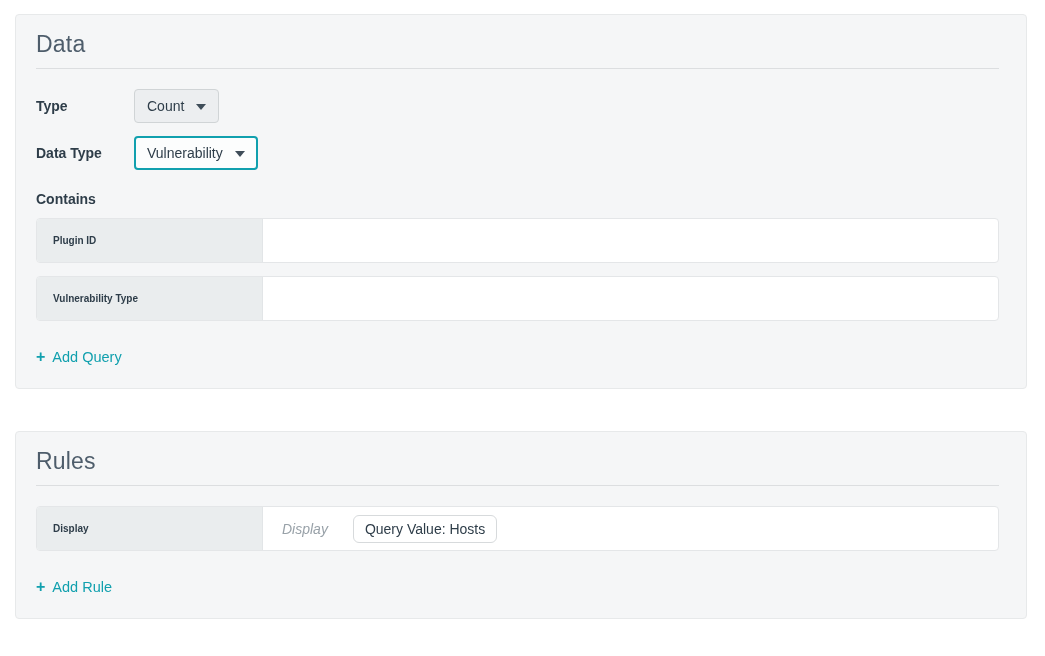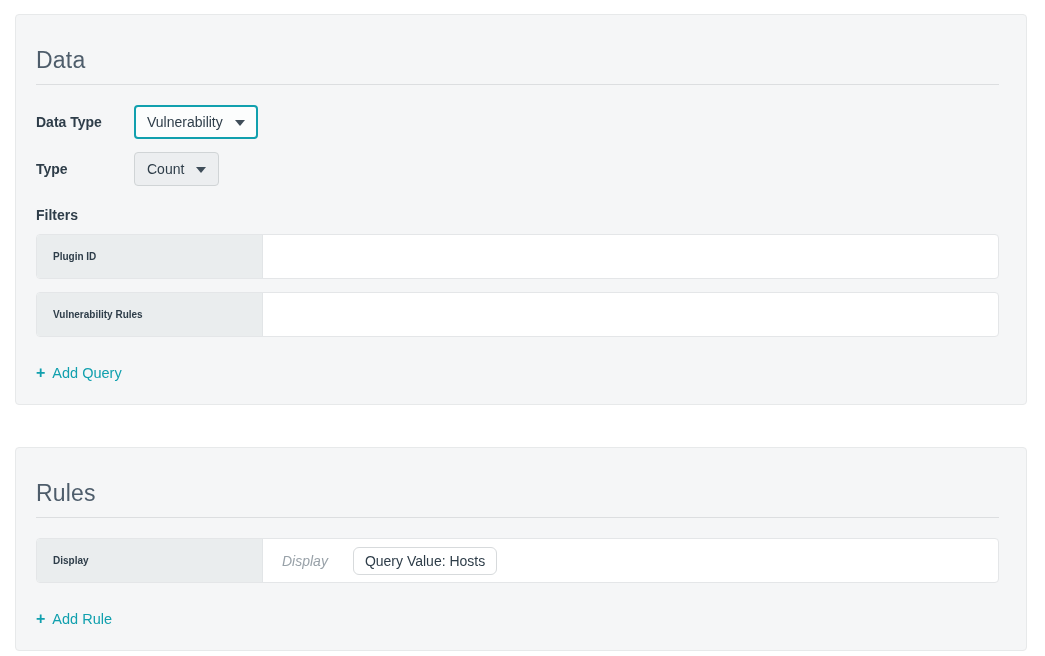--- a/index.html
+++ b/index.html
@@ -13,21 +13,21 @@
     color: #2e3d49;
     -webkit-font-smoothing: antialiased;
   }
   .panel {
     box-sizing: border-box;
     width: 1012px;
     margin-left: 15px;
     background: #f5f6f7;
     border: 1px solid #e7e9ea;
     border-radius: 4px;
-    padding: 22px 27px 22px 20px;
+    padding: 6px 27px 22px 20px;
   }
   .panel-data { margin-top: 14px; }
   .panel-rules { margin-top: 42px; }
 
   .section-title {
     font-size: 23px;
     font-weight: 300;
     color: #4e5d6b;
     margin: 10px 0 0 0;
     padding-bottom: 10px;
@@ -153,45 +153,45 @@
   }
 </style>
 </head>
 <body>
 
 <div class="panel panel-data">
   <h2 class="section-title">Data</h2>
 
   <div class="fields">
     <div class="field-row">
+      <span class="field-label">Type</span>
+      <div class="dropdown">
+        <span>Count</span>
+        <span class="chevron-down"></span>
+      </div>
+    </div>
+
+    <div class="field-row">
       <span class="field-label">Data Type</span>
       <div class="dropdown focused">
         <span>Vulnerability</span>
         <span class="chevron-down"></span>
       </div>
     </div>
 
-    <div class="field-row">
-      <span class="field-label">Type</span>
-      <div class="dropdown">
-        <span>Count</span>
-        <span class="chevron-down"></span>
-      </div>
-    </div>
-
-  </div>
-
-  <div class="filters-label">Filters</div>
+  </div>
+
+  <div class="filters-label">Contains</div>
 
   <div class="kv-row">
     <div class="kv-label">Plugin ID</div>
   </div>
 
   <div class="kv-row">
-    <div class="kv-label">Vulnerability Rules</div>
+    <div class="kv-label">Vulnerability Type</div>
   </div>
 
   <a class="add-link">
     <span class="plus-icon">+</span>
     <span>Add Query</span>
   </a>
 </div>
 
 <div class="panel panel-rules">
   <h2 class="section-title">Rules</h2>

